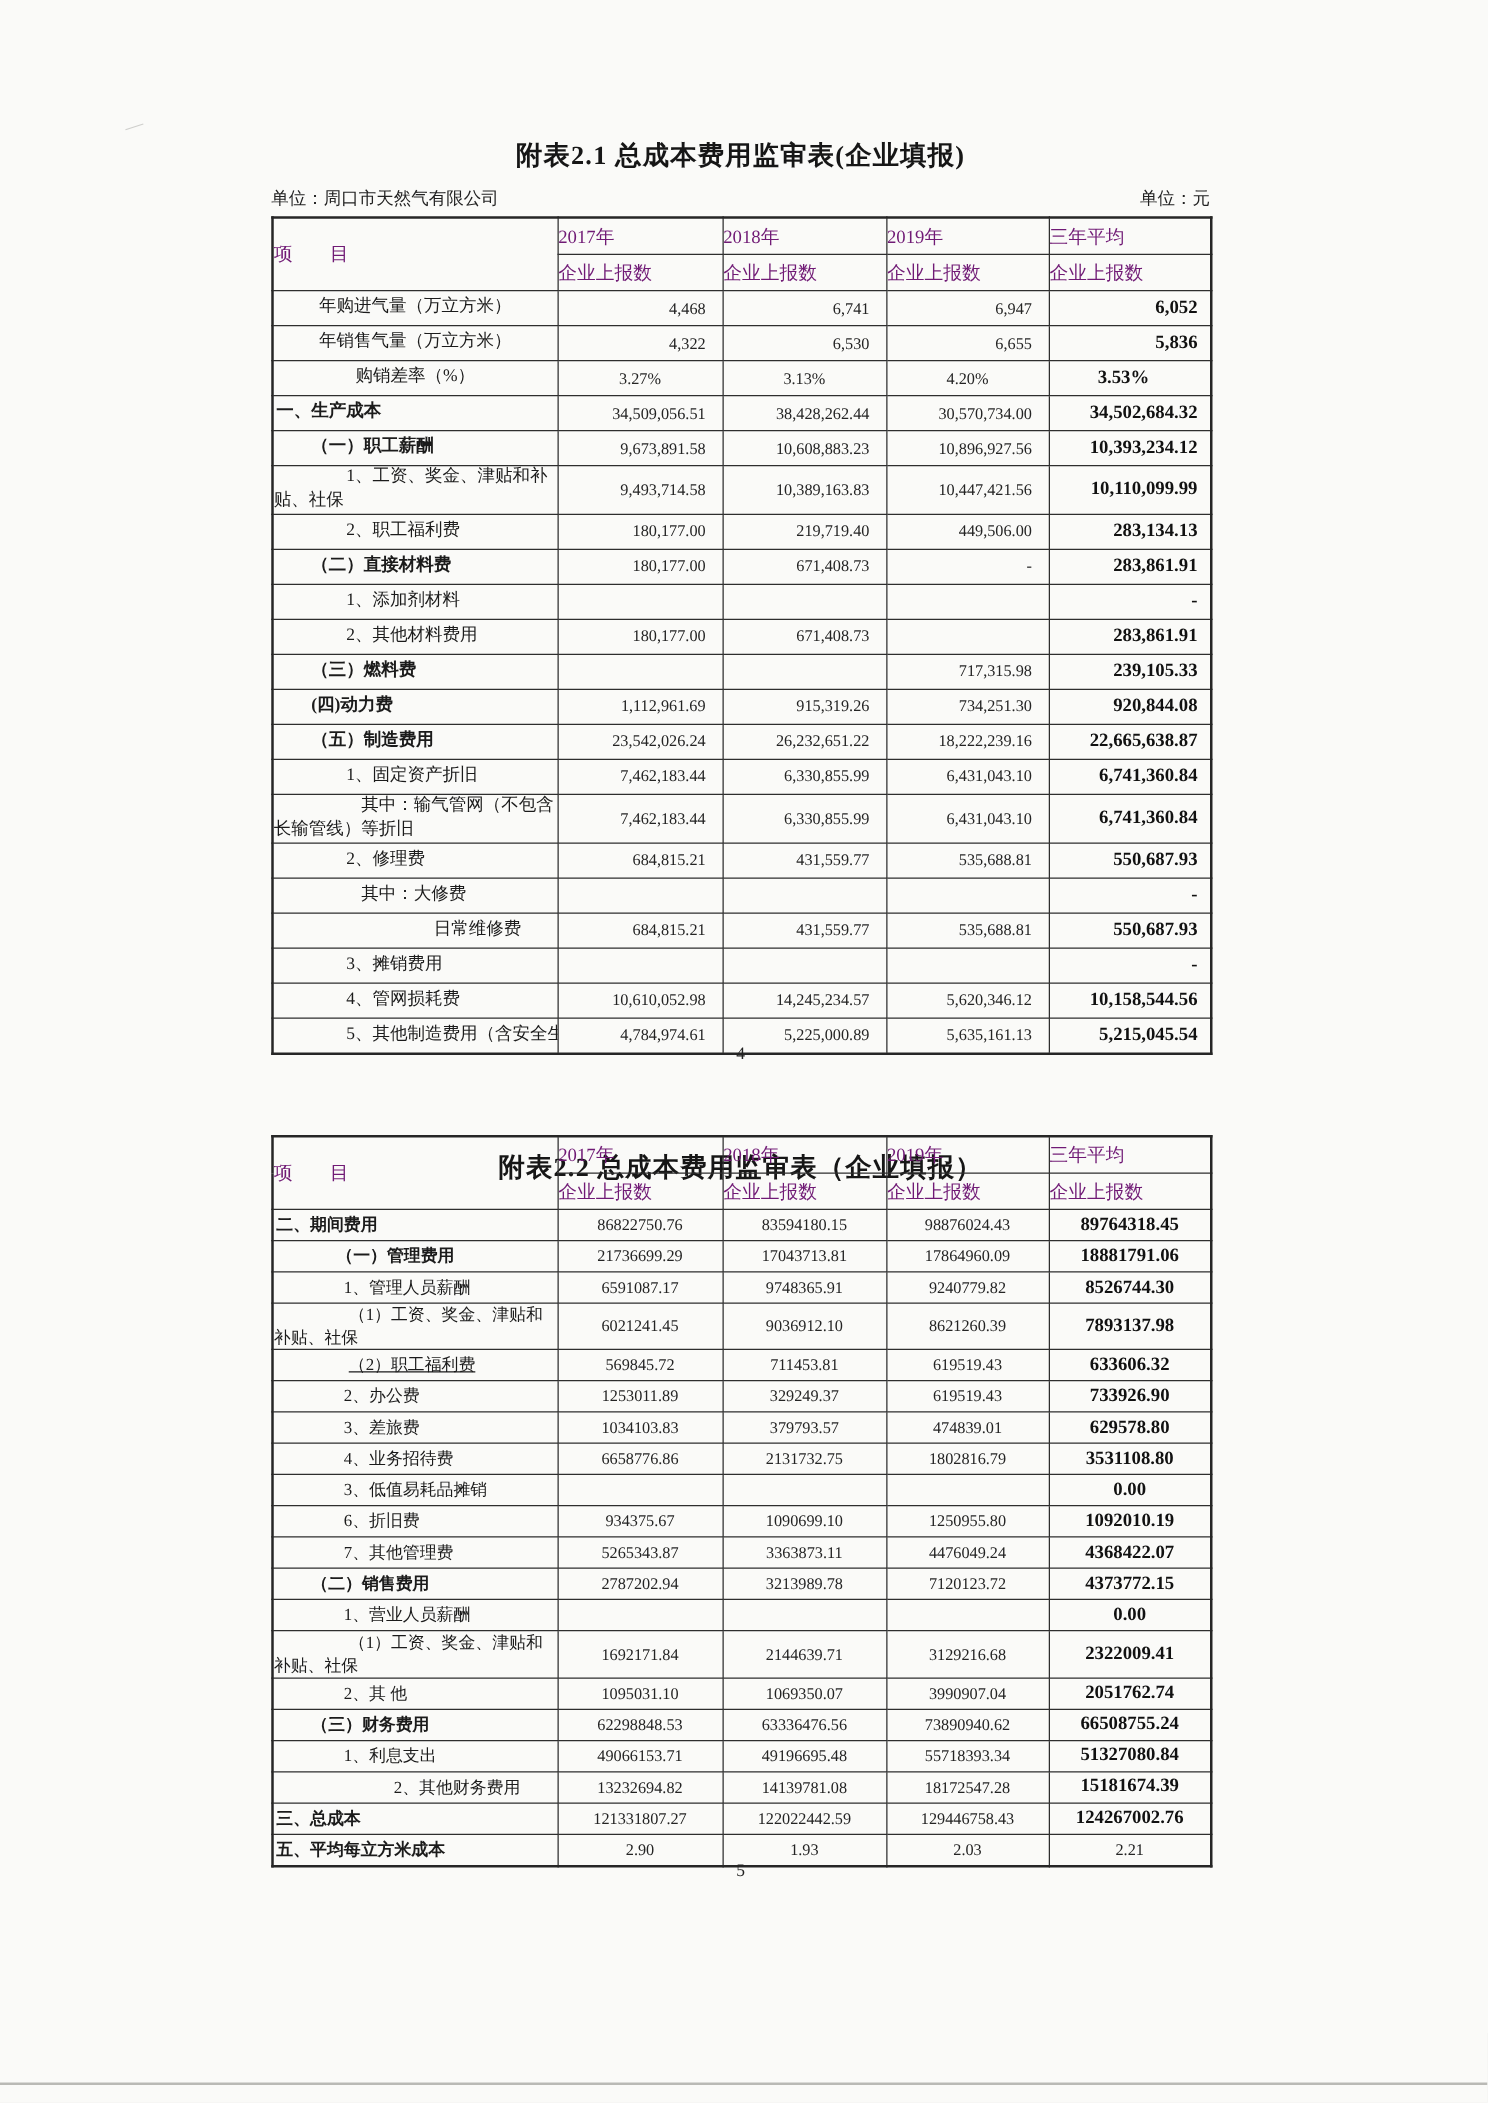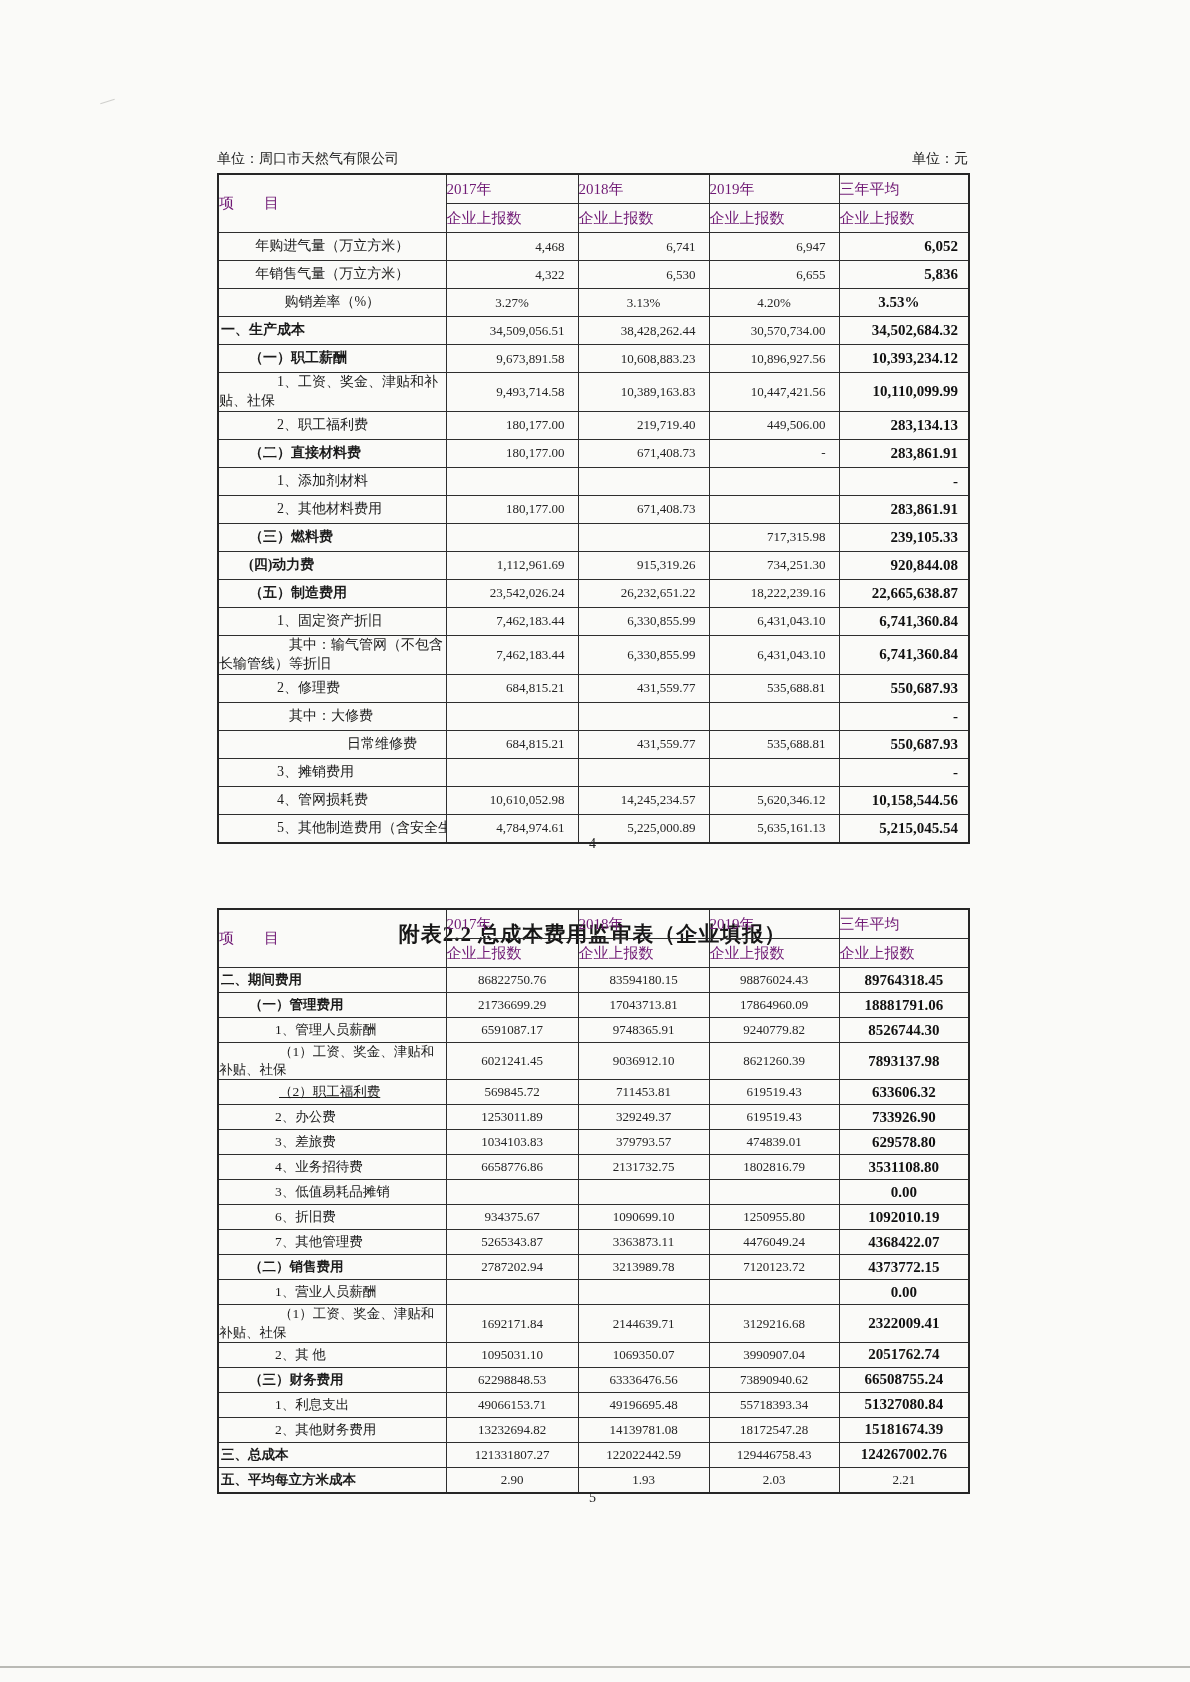--- a/index.html
+++ b/index.html
@@ -91,20 +91,21 @@
     width:100%;height:2px;background:#b9b9b5;
   }
 </style>
 </head>
 <body>
 
 <div class="sheet">
 
   <span class="scan-mark"></span>
 
+  <div class="doc-title title-1">附表2.1  总成本费用监审表(企业填报)</div>
 
   <div class="meta-row">
     <span>单位：周口市天然气有限公司</span>
     <span>单位：元</span>
   </div>
 
   <div class="tbl-wrap tbl-wrap-1">
     <table class="audit t1">
       <colgroup>
         <col class="c-lbl">
@@ -310,21 +311,21 @@
       </thead>
       <tbody>
           <tr>
             <td class="lbl b" style="text-indent: 2px;">二、期间费用</td>
             <td class="num center">86822750.76</td>
             <td class="num center">83594180.15</td>
             <td class="num center">98876024.43</td>
             <td class="num center avg">89764318.45</td>
           </tr>
           <tr>
-            <td class="lbl b" style="text-indent: 30px;">（一）管理费用</td>
+            <td class="lbl b" style="text-indent: 30px; padding-left: 20px;">（一）管理费用</td>
             <td class="num center">21736699.29</td>
             <td class="num center">17043713.81</td>
             <td class="num center">17864960.09</td>
             <td class="num center avg">18881791.06</td>
           </tr>
           <tr>
             <td class="lbl" style="text-indent: 56px;">1、管理人员薪酬</td>
             <td class="num center">6591087.17</td>
             <td class="num center">9748365.91</td>
             <td class="num center">9240779.82</td>
@@ -422,21 +423,21 @@
             <td class="num center avg">66508755.24</td>
           </tr>
           <tr>
             <td class="lbl" style="text-indent: 56px;">1、利息支出</td>
             <td class="num center">49066153.71</td>
             <td class="num center">49196695.48</td>
             <td class="num center">55718393.34</td>
             <td class="num center avg">51327080.84</td>
           </tr>
           <tr>
-            <td class="lbl" style="text-indent: 56px;">2、其他财务费用</td>
+            <td class="lbl" style="text-indent: 56px; padding-left: 40px;">2、其他财务费用</td>
             <td class="num center">13232694.82</td>
             <td class="num center">14139781.08</td>
             <td class="num center">18172547.28</td>
             <td class="num center avg">15181674.39</td>
           </tr>
           <tr>
             <td class="lbl b" style="text-indent: 2px;">三、总成本</td>
             <td class="num center">121331807.27</td>
             <td class="num center">122022442.59</td>
             <td class="num center">129446758.43</td>

